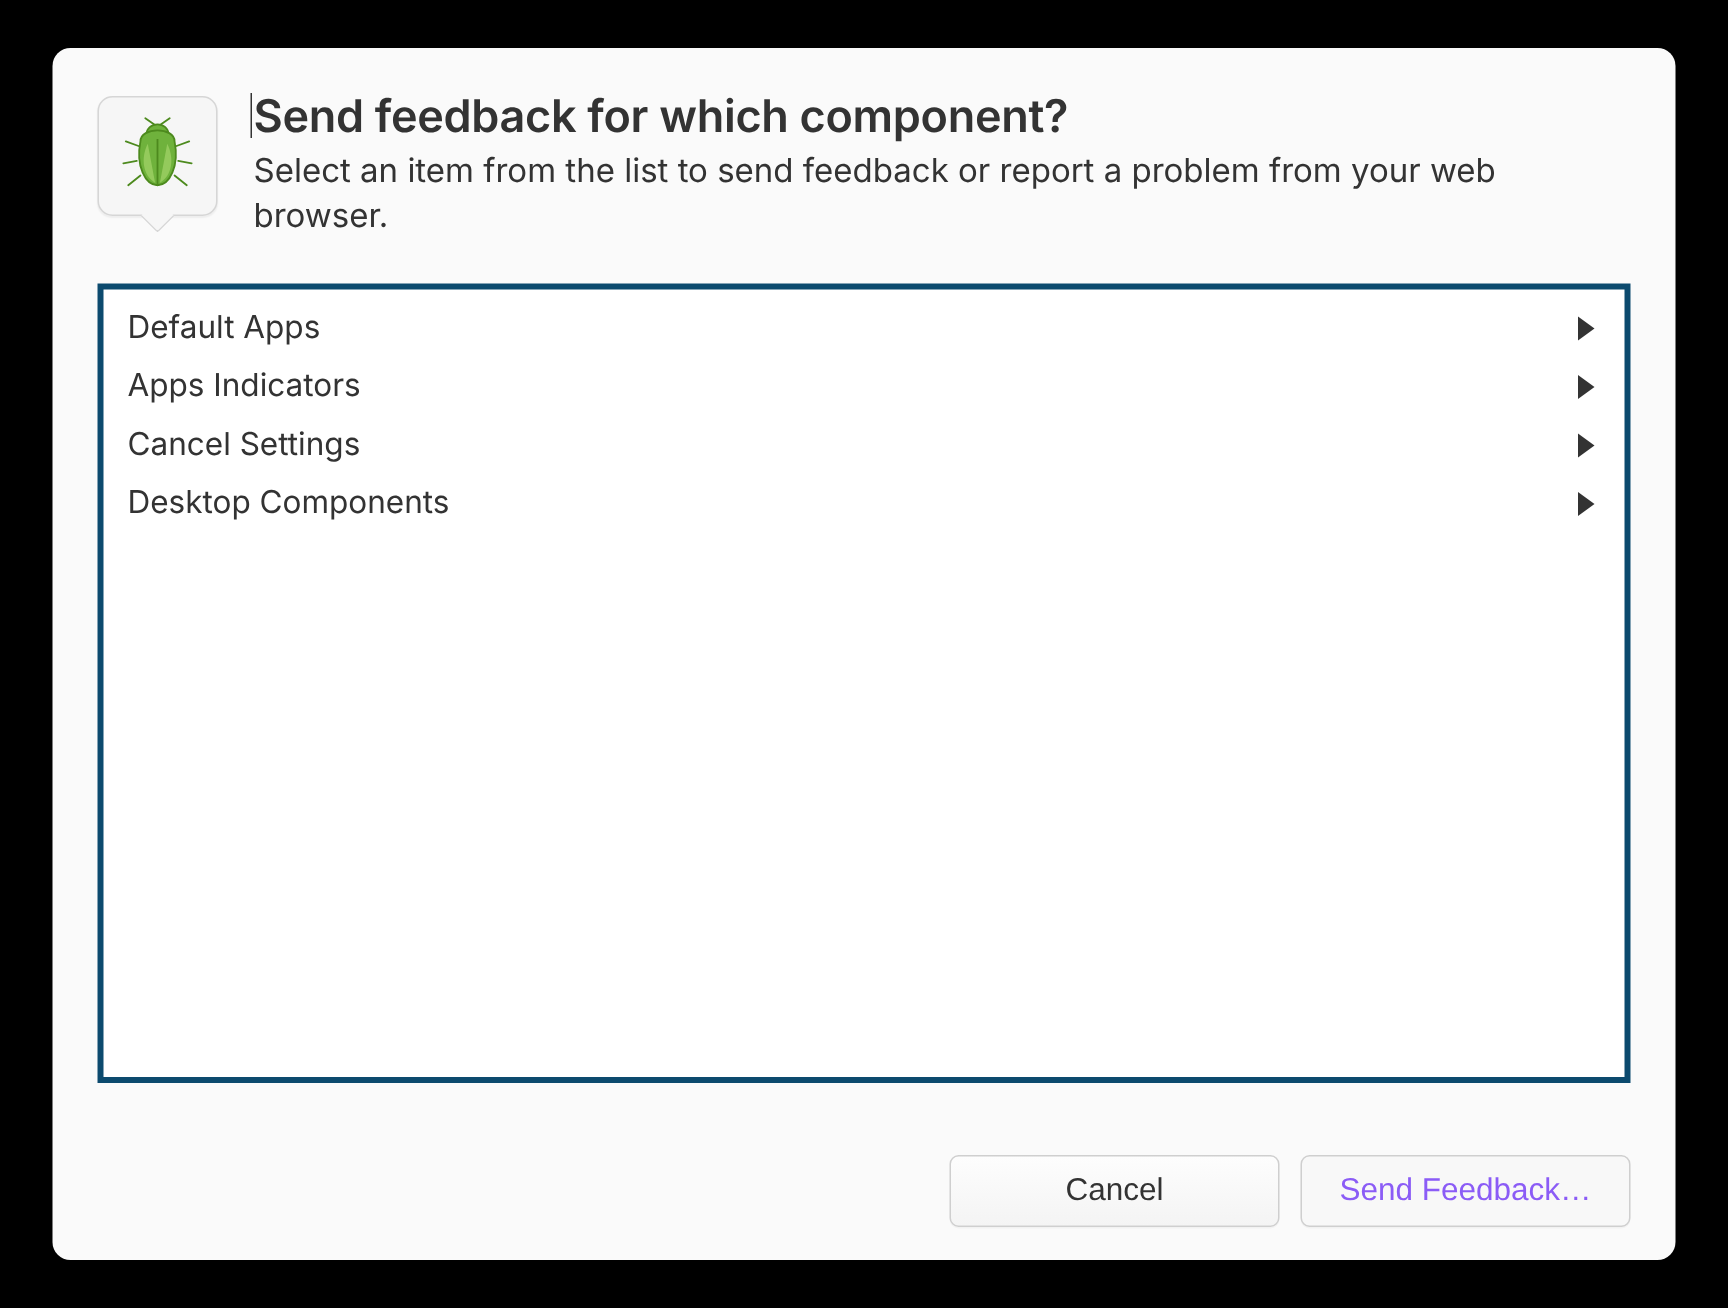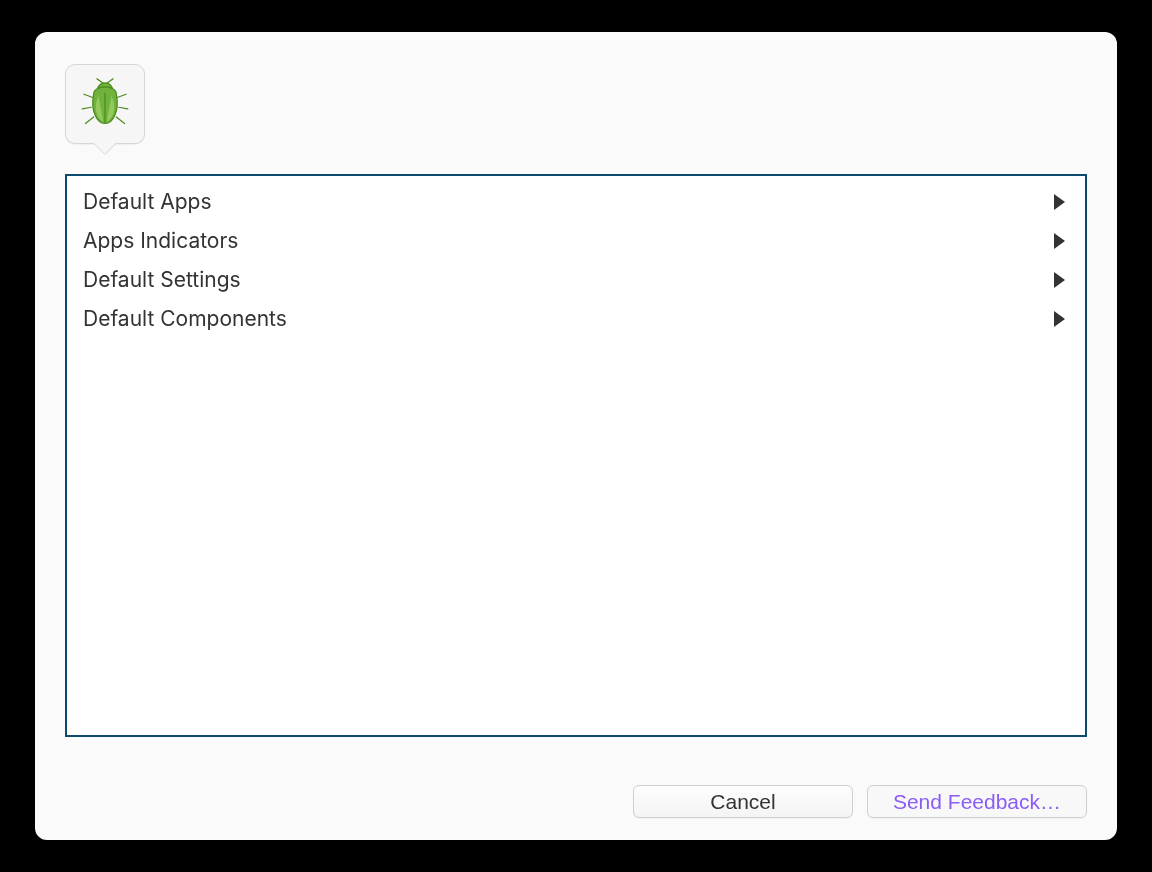--- a/index.html
+++ b/index.html
@@ -73,21 +73,21 @@
     width: 1px;
     height: 30px;
     background: #333;
   }
   .subtitle {
     font-size: 22px;
     color: #333;
     line-height: 1.35;
   }
   .list-frame {
-    border: 2px solid #0c4a6e;
+    border: 4px solid #0c4a6e;
     background: #fff;
     flex: 1;
     overflow: auto;
     padding: 6px 0;
   }
   .list-item {
     display: flex;
     align-items: center;
     justify-content: space-between;
     padding: 7px 20px 7px 16px;
@@ -102,21 +102,21 @@
     border-left: 11px solid #333;
   }
   .footer {
     display: flex;
     justify-content: flex-end;
     gap: 14px;
     margin-top: 48px;
   }
   .btn {
     min-width: 220px;
-    height: 33px;
+    height: 48px;
     border: 1px solid #cfcfcf;
     border-radius: 6px;
     background: linear-gradient(#fdfdfd, #f4f4f4);
     font-size: 21px;
     color: #333;
     cursor: pointer;
     padding: 0 12px;
     box-shadow: 0 1px 0 rgba(0,0,0,0.03);
   }
   .btn.disabled {
@@ -143,37 +143,41 @@
           <path d="M40 22 C46 34, 44 48, 34 54" fill="#a4d46a" stroke="none" opacity="0.7"></path>
           <line x1="17" y1="24" x2="6" y2="20" stroke-linecap="round"></line>
           <line x1="15" y1="36" x2="4" y2="38" stroke-linecap="round"></line>
           <line x1="18" y1="48" x2="8" y2="56" stroke-linecap="round"></line>
           <line x1="47" y1="24" x2="58" y2="20" stroke-linecap="round"></line>
           <line x1="49" y1="36" x2="60" y2="38" stroke-linecap="round"></line>
           <line x1="46" y1="48" x2="56" y2="56" stroke-linecap="round"></line>
         </g>
       </svg>
     </div>
+    <div class="header-text">
+      <div class="title">Send feedback for which component?</div>
+      <div class="subtitle">Select an item from the list to send feedback or report a problem from your web browser.</div>
+    </div>
   </div>
 
   <div class="list-frame">
     <div class="list-item">
       <span>Default Apps</span>
       <span class="arrow"></span>
     </div>
     <div class="list-item">
       <span>Apps Indicators</span>
       <span class="arrow"></span>
     </div>
     <div class="list-item">
-      <span>Default Settings</span>
+      <span>Cancel Settings</span>
       <span class="arrow"></span>
     </div>
     <div class="list-item">
-      <span>Default Components</span>
+      <span>Desktop Components</span>
       <span class="arrow"></span>
     </div>
   </div>
 
   <div class="footer">
     <button class="btn">Cancel</button>
     <button class="btn disabled" disabled="">Send Feedback…</button>
   </div>
 
 </div>

